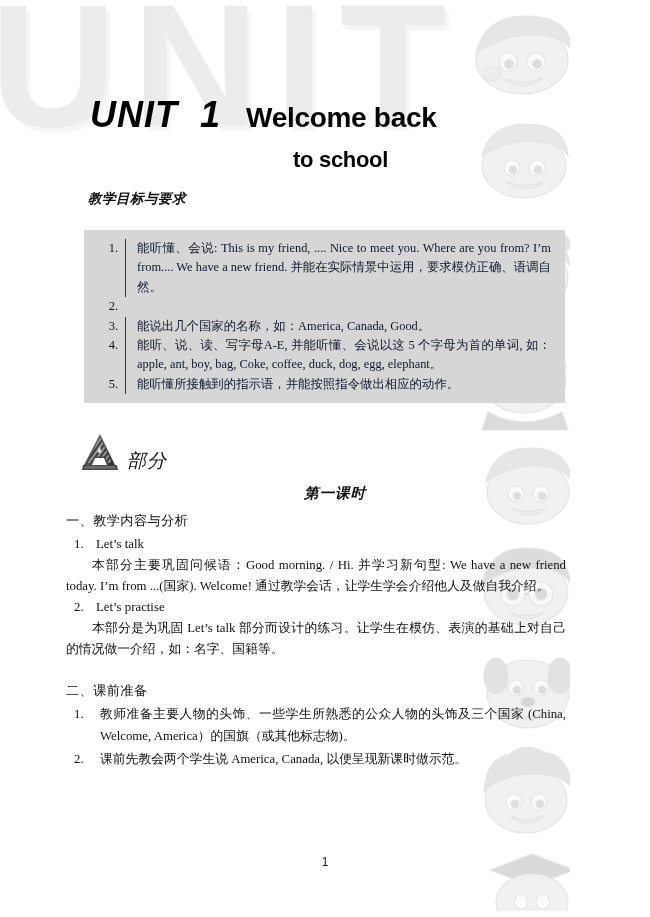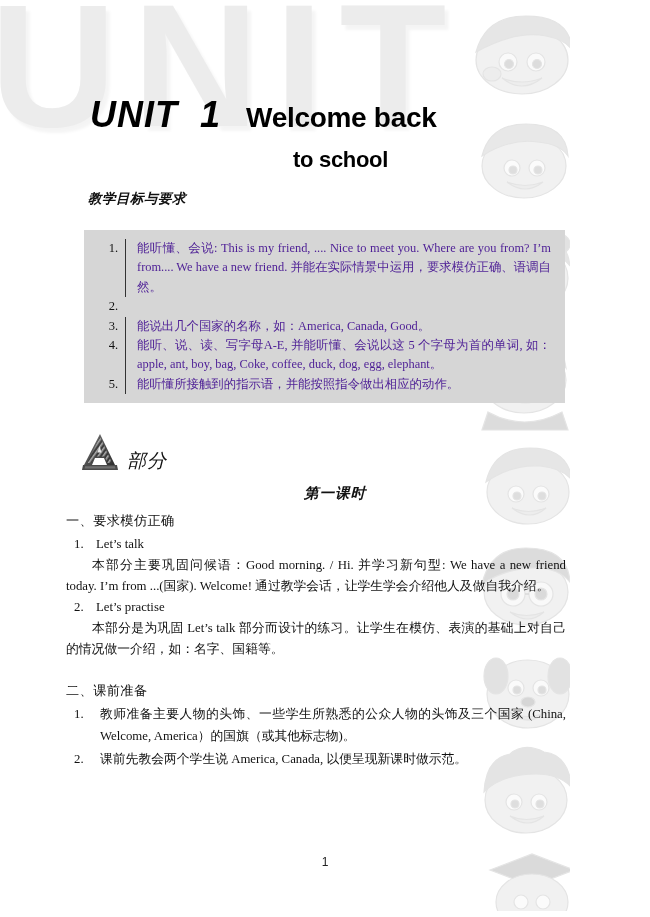--- a/index.html
+++ b/index.html
@@ -135,21 +135,21 @@
     font-family: "Liberation Serif", serif;
     color: #111;
   }
   .obj-text {
     flex: 1 1 auto;
     border-left: 1.4px solid #333;
     padding-left: 11px;
     font-size: 12.4px;
     line-height: 19.4px;
     text-align: justify;
-    color: #4c1d95;
+    color: #0f172a;
   }
 
   
   .part-a {
     position: absolute;
     left: 80px;
     top: 432px;
     z-index: 3;
     display: flex;
     align-items: flex-end;
@@ -415,21 +415,21 @@
         <path d="M5 34.2 L35 34.2 L35.5 36.6 L4.6 36.6 Z" fill="#707070"></path>
       </svg>
     </span>
     <span class="part-a-label">部分</span>
   </div>
 
   <div class="lesson-heading">第一课时</div>
 
   <div class="content">
 
-    <div class="sec-heading">一、要求模仿正确</div>
+    <div class="sec-heading">一、教学内容与分析</div>
 
     <div class="num-item">
       <span class="n">1.</span>
       <span class="t">Let’s talk</span>
     </div>
     <p class="para">本部分主要巩固问候语：Good morning. /  Hi. 并学习新句型: We have a new friend today. I’m from ...(国家). Welcome! 通过教学会话，让学生学会介绍他人及做自我介绍。</p>
 
     <div class="num-item">
       <span class="n">2.</span>
       <span class="t">Let’s practise</span>

